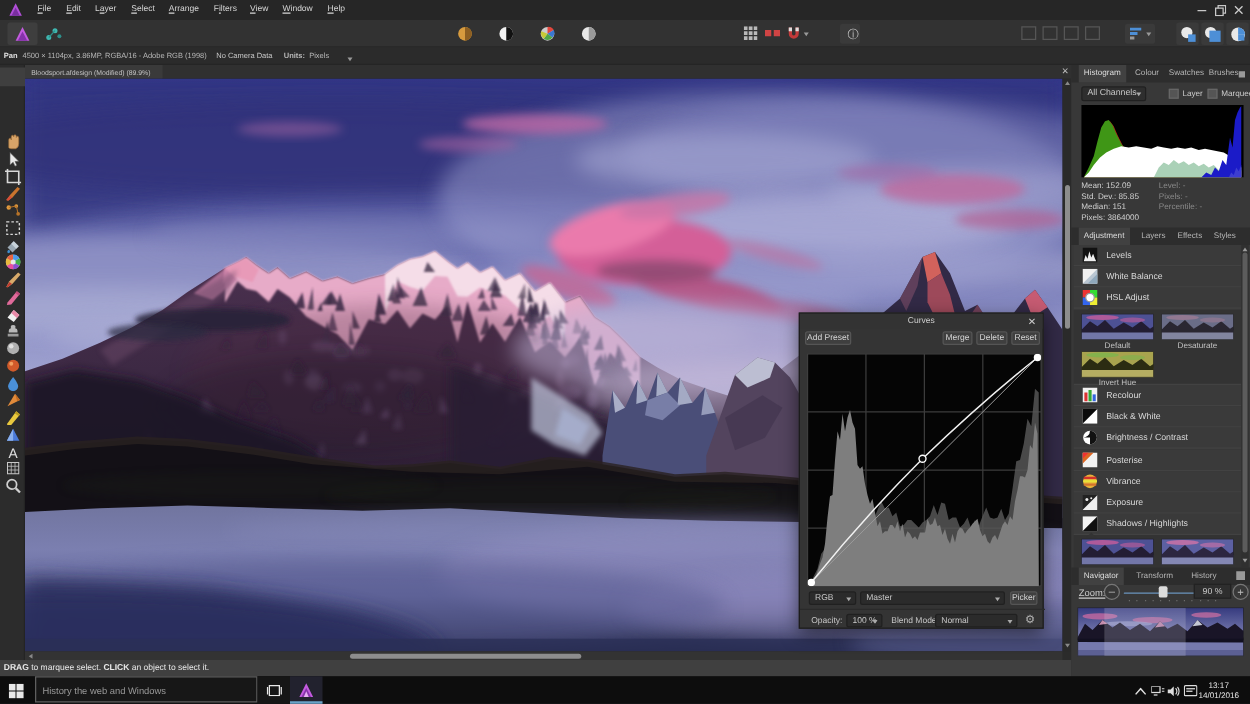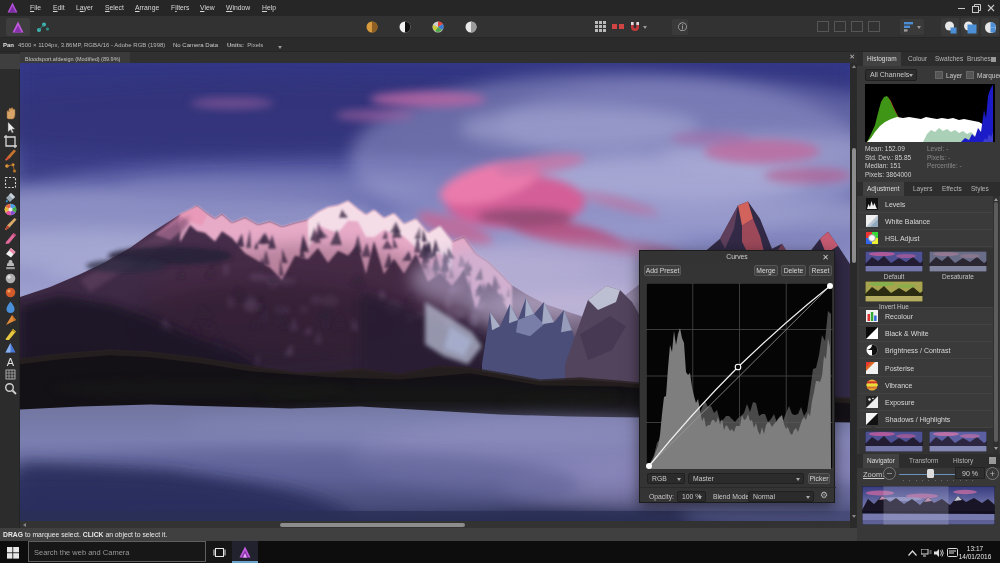--- a/index.html
+++ b/index.html
@@ -827,21 +827,21 @@
 <div id="taskbar" class="abs">
   <svg class="abs" style="left:7px;top:6px" width="12" height="12" viewBox="0 0 12 12">
         <g fill="#e8e8e8">
           <rect x="0" y="0" width="5.4" height="5.4"></rect>
           <rect x="6.2" y="0" width="5.8" height="5.4"></rect>
           <rect x="0" y="6.2" width="5.4" height="5.4"></rect>
           <rect x="6.2" y="6.2" width="5.8" height="5.4"></rect>
         </g>
       </svg>
   <div class="abs" style="left:28px;top:0px;width:178px;height:21px;background:#171717;border:1px solid #5f5f5f;"></div>
-  <span class="abs" style="left:34px;top:7px;font-size:7.5px;color:#9a9a9a;">Search the web and Camera</span>
+  <span class="abs" style="left:34px;top:7px;font-size:7.5px;color:#9a9a9a;">History the web and Windows</span>
   <div class="abs" style="left:206px;top:0px;width:26px;height:22px;background:#161616;"></div>
   <svg class="abs" style="left:213px;top:7px" width="13" height="9" viewBox="0 0 13 9">
         <rect x="2.5" y="0.5" width="8" height="8" fill="none" stroke="#e8e8e8" stroke-width="1"></rect>
         <path d="M1 1.5 L1 7.5 M12 1.5 L12 7.5" stroke="#e8e8e8" stroke-width="1"></path>
       </svg>
   <div class="abs" style="left:232px;top:0px;width:26px;height:22px;background:#22222e;border-bottom:2px solid #6aa3c8;"></div>
   <svg class="abs" style="left:239px;top:5px" width="12" height="12" viewBox="0 0 12 12">
         <polygon points="6,0.5 11.5,11.5 0.5,11.5" fill="#c45be0"></polygon>
         <polygon points="6,4.2 9.8,11.5 2.2,11.5" fill="#8633ab"></polygon>
         <polygon points="6,7 8,11.5 4,11.5" fill="#e6aef2"></polygon>

